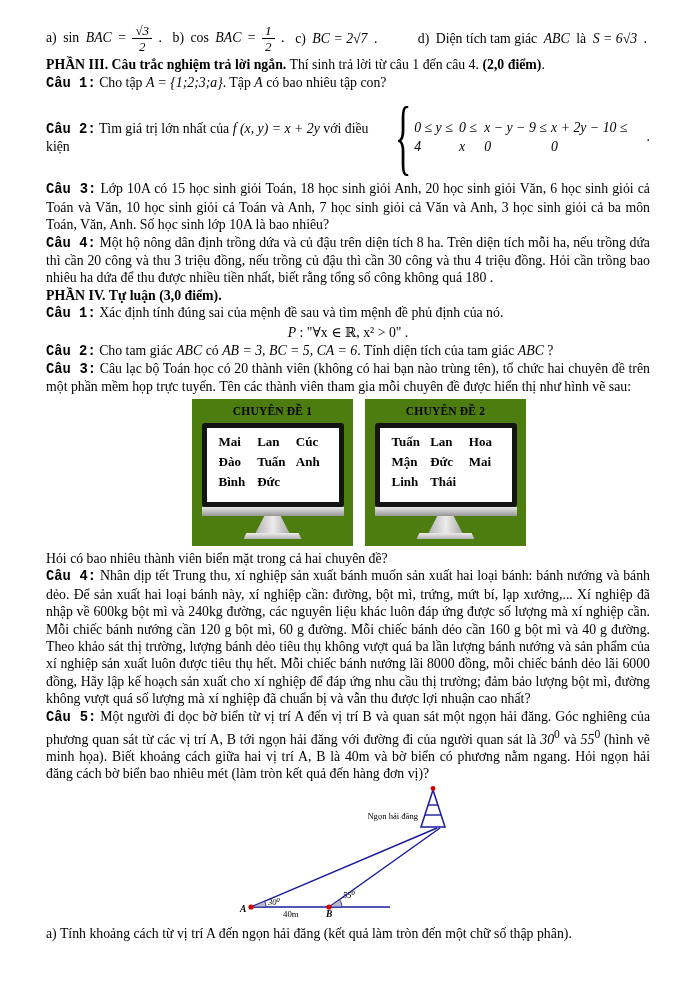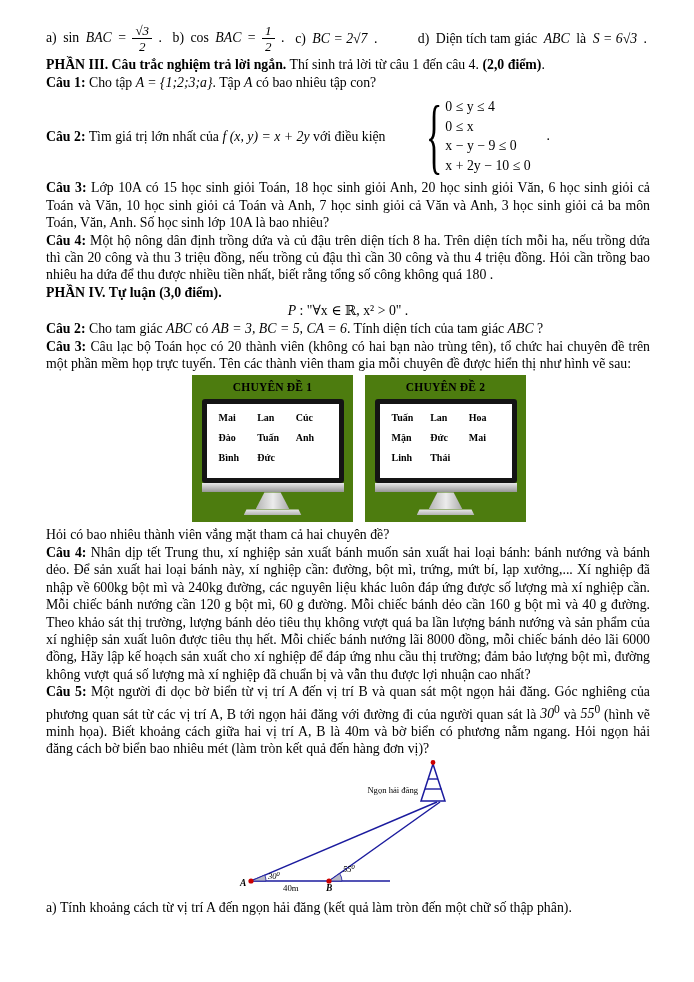--- a/index.html
+++ b/index.html
@@ -4,21 +4,21 @@
 <style>
   * { margin:0; padding:0; box-sizing:border-box; }
   html,body { background:#ffffff; }
   body {
     width:694px; height:982px; overflow:hidden; position:relative;
     font-family:"Liberation Serif","DejaVu Serif",serif;
     font-size:13.8px; color:#000;
   }
   .content { padding:22px 44px 0 46px; }
   p.line { line-height:17.4px; text-align:justify; }
-  .lbl { font-weight:bold; }
+  .lbl { font-weight:bold;font-family:Liberation Mono, monospace; }
   .math { font-style:italic;margin-top:36px; }
   .bold { font-weight:bold; }
 
   
   .opts { display:flex; align-items:center; min-height:34px; }
   .opt { white-space:nowrap; }
   .opt > span { margin-right:3px; }
   .opt-a { width:129px; } .opt-b { width:125px; } .opt-c { width:125px; } .opt-d { flex:1; }
   .frac { display:inline-flex; flex-direction:column; text-align:center; vertical-align:middle;
           line-height:13px; font-style:italic; font-size:13px; position:relative; top:-1px; }
@@ -26,32 +26,32 @@
   .frac .den { padding-top:1px; }
 
   
   .heading { line-height:17.4px; }
 
   
   .q2row { display:flex; align-items:center; min-height:86px; }
   .q2text { width:372px; line-height:17.4px; }
   .brace { font-size:34px; font-weight:400; display:inline-block;
            transform:scaleY(2.5); transform-origin:center; margin:0 3px 0 8px; }
-  .sys { display:flex; flex-direction:column; line-height:19.5px; }
+  .sys { display:flex; font-style:italic; line-height:19.5px; }
   .q2dot { margin-left:16px; }
 
   
   .monitors { display:flex; gap:12px; margin:3px 0 4px 146px; }
   .panel { width:161px; height:147px; background:#4d7c0f; padding-top:6px;
            display:flex; flex-direction:column; align-items:center; }
   .panel-title { font-weight:bold; font-size:11.5px; letter-spacing:.2px; }
   .bezel { margin-top:6px; width:142px; height:84px; background:#fff;
            border:5px solid #141414; border-radius:3px; }
   .names { display:grid; grid-template-columns:1fr 1fr 1fr; padding:8px 4px 0 12px;
-           row-gap:8px; font-weight:bold; font-size:10px; line-height:12px; }
+           row-gap:8px; font-weight:bold; font-size:13px; line-height:12px; }
   .bar  { width:142px; height:9px; background:linear-gradient(#e9e9e9,#969696); }
   .neck { width:34px; height:17px; background:linear-gradient(90deg,#b4b4b4,#ececec,#a8a8a8);
           clip-path:polygon(26% 0,74% 0,100% 100%,0 100%); }
   .mbase{ width:58px; height:6px; background:linear-gradient(#ededed,#b2b2b2);
           clip-path:polygon(5% 0,95% 0,100% 100%,0 100%); }
 
   
   .lh-fig { margin-left:140px; width:410px; height:138px; }
 
   
@@ -120,20 +120,21 @@
     <span class="q2dot">.</span>
   </div>
 
   <p class="line"><span class="lbl">Câu 3:</span><span> Lớp 10A có 15 học sinh giỏi Toán, 18 học sinh giỏi Anh, 20 học sinh giỏi Văn, 6 học sinh giỏi cả Toán và Văn, 10 học sinh giỏi cả Toán và Anh, 7 học sinh giỏi cả Văn và Anh, 3 học sinh giỏi cả ba môn Toán, Văn, Anh. Số học sinh lớp 10A là bao nhiêu?</span></p>
 
   <p class="line"><span class="lbl">Câu 4:</span><span> Một hộ nông dân định trồng dứa và củ đậu trên diện tích 8 ha. Trên diện tích mỗi ha, nếu trồng dứa thì cần 20 công và thu 3 triệu đồng, nếu trồng củ đậu thì cần 30 công và thu 4 triệu đồng. Hỏi cần trồng  bao nhiêu ha  dứa để thu được nhiều tiền nhất, biết rằng tổng số công không quá 180 .</span></p>
 
   
   <p class="heading bold">PHẦN IV. Tự luận (3,0 điểm).</p>
 
+  <p class="line"><span class="lbl">Câu 1:</span><span> Xác định tính đúng sai của mệnh đề sau và tìm mệnh đề phủ định của nó.</span></p>
 
   <p class="formula-line"><span class="math">P</span><span> : "∀x ∈ ℝ, x² &gt; 0" .</span></p>
 
   <p class="line"><span class="lbl">Câu 2:</span><span> Cho tam giác </span><span class="math">ABC</span><span> có </span><span class="math">AB = 3, BC = 5, CA = 6</span><span>. Tính diện tích của tam giác </span><span class="math">ABC</span><span> ?</span></p>
 
   <p class="line"><span class="lbl">Câu 3:</span><span> Câu lạc bộ Toán học có 20 thành viên (không có hai bạn nào trùng tên), tổ chức hai chuyên đề trên một phần mềm họp trực tuyến. Tên các thành viên tham gia mỗi chuyên đề được hiển thị như hình vẽ sau:</span></p>
 
   
   <div class="monitors">
     <div class="panel">
@@ -167,21 +168,21 @@
           <span>Linh</span>
           <span>Thái</span>
         </div>
       </div>
       <div class="bar"></div>
       <div class="neck"></div>
       <div class="mbase"></div>
     </div>
   </div>
 
-  <p class="line"><span> Hỏi có bao nhiêu thành viên vắng mặt tham cả hai chuyên đề?</span></p>
+  <p class="line"><span> Hỏi có bao nhiêu thành viên biển mặt trong cả hai chuyên đề?</span></p>
 
   <p class="line"><span class="lbl">Câu 4:</span><span> Nhân dịp tết Trung thu, xí nghiệp sản xuất bánh muốn sản xuất hai loại bánh: bánh nướng và bánh dẻo. Để sản xuất hai loại bánh này, xí nghiệp cần: đường, bột mì, trứng, mứt bí, lạp xưởng,... Xí nghiệp đã nhập về 600kg bột mì và 240kg đường, các nguyên liệu khác luôn đáp ứng được số lượng mà xí nghiệp cần. Mỗi chiếc bánh nướng cần 120 g bột mì, 60 g đường. Mỗi chiếc bánh dẻo cần 160 g bột mì và 40 g đường. Theo khảo sát thị trường, lượng bánh dẻo tiêu thụ không vượt quá ba lần lượng bánh nướng và sản phẩm của xí nghiệp sản xuất luôn được tiêu thụ hết. Mỗi chiếc bánh nướng lãi 8000 đồng, mỗi chiếc bánh dẻo lãi 6000 đồng, Hãy lập kế hoạch sản xuất cho xí nghiệp để đáp ứng nhu cầu thị trường; đảm bảo lượng bột mì, đường không vượt quá số lượng mà xí nghiệp đã chuẩn bị và vẫn thu được lợi nhuận cao nhất?</span></p>
 
   <p class="line"><span class="lbl">Câu 5:</span><span> Một người đi dọc bờ biển từ vị trí A đến vị trí B và quan sát một ngọn hải đăng. Góc nghiêng của phương quan sát từ các vị trí A, B tới ngọn hải đăng với đường đi của người quan sát là </span><span class="math">30</span><sup>0</sup><span> và </span><span class="math">55</span><sup>0</sup><span> (hình vẽ minh họa). Biết khoảng cách giữa hai vị trí A, B là 40m và bờ biển có phương nằm ngang. Hỏi ngọn hải đăng cách bờ biển bao nhiêu mét (làm tròn kết quả đến hàng đơn vị)?</span></p>
 
   
   <svg class="lh-fig" viewBox="0 0 410 138" xmlns="http://www.w3.org/2000/svg">
 
     <polygon points="247,7 235,44 259,44" fill="#ffffff" stroke="#1b1b9e" stroke-width="1.5"></polygon>
     <line x1="242" y1="22" x2="252" y2="22" stroke="#1b1b9e" stroke-width="1.4"></line>

